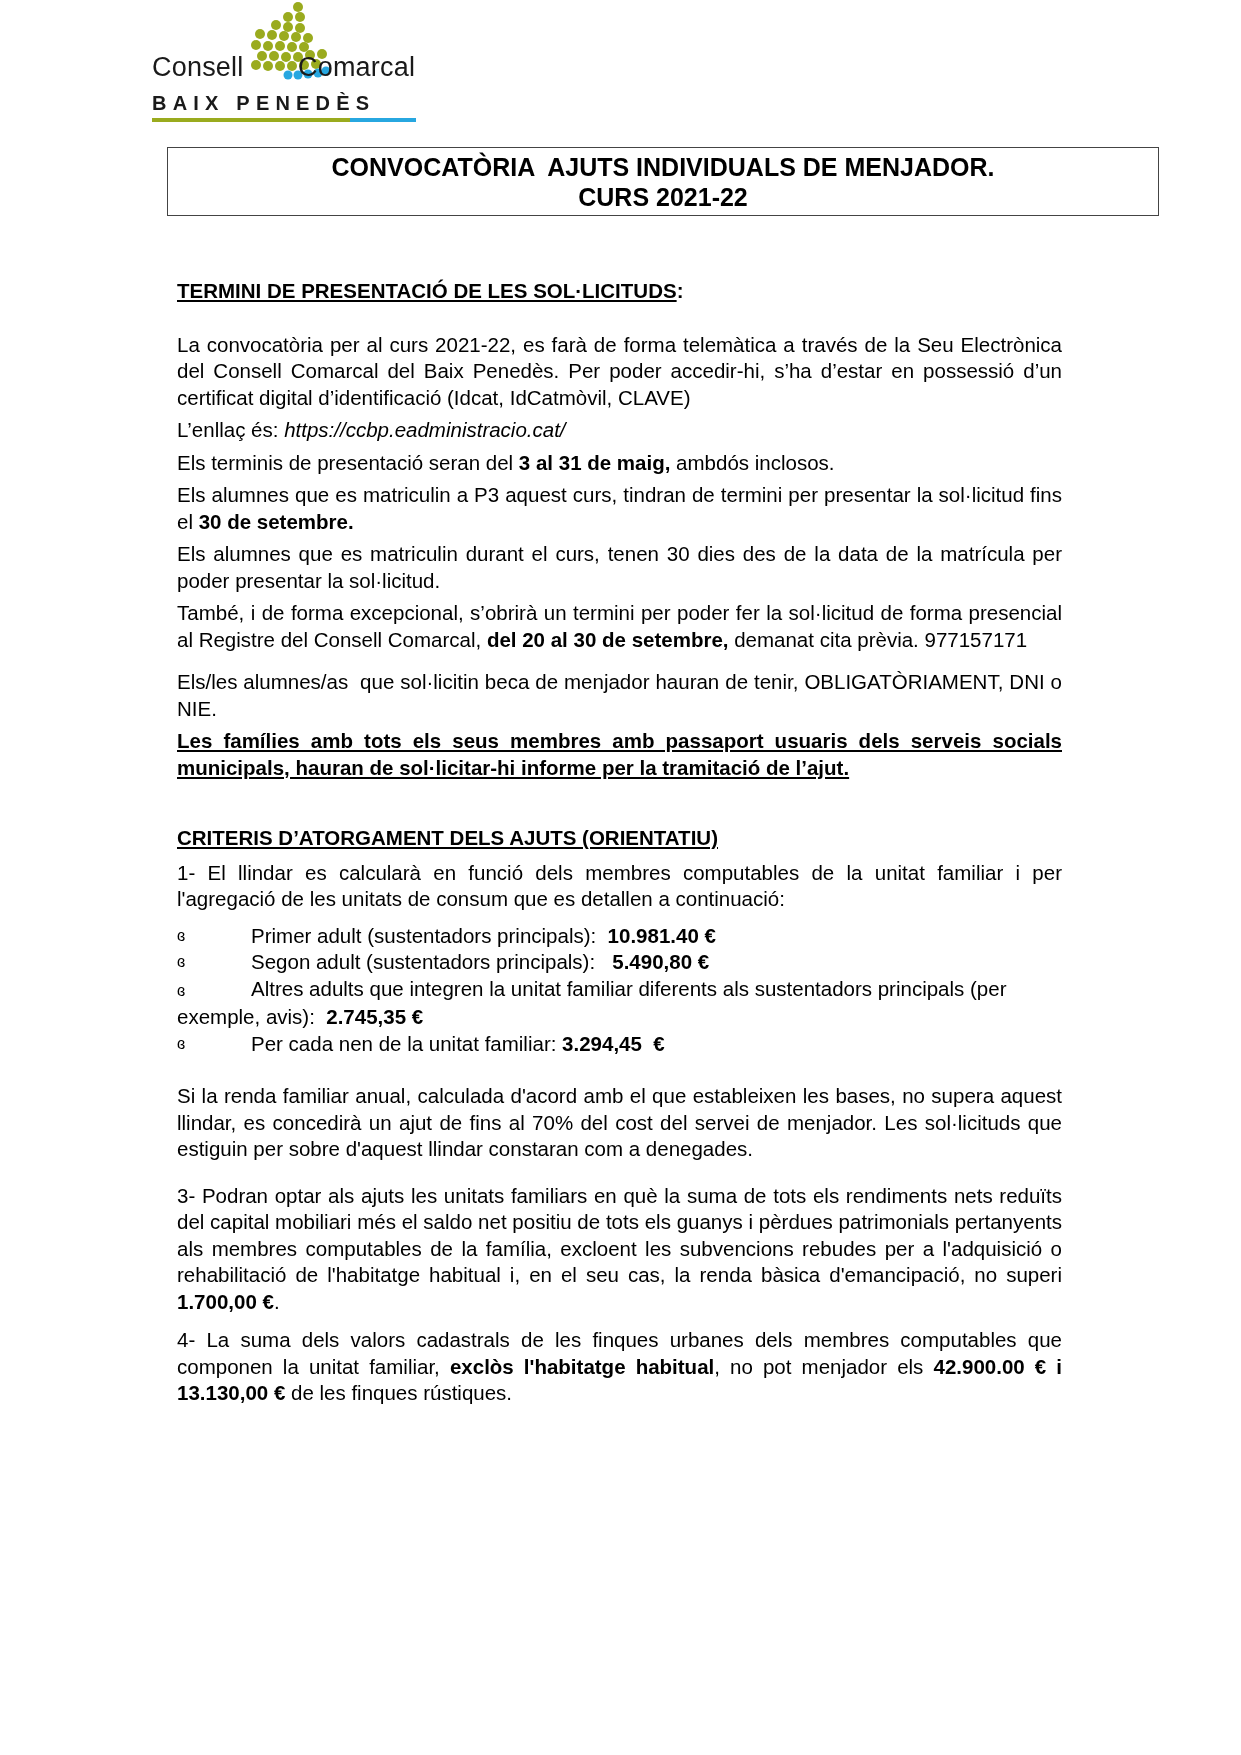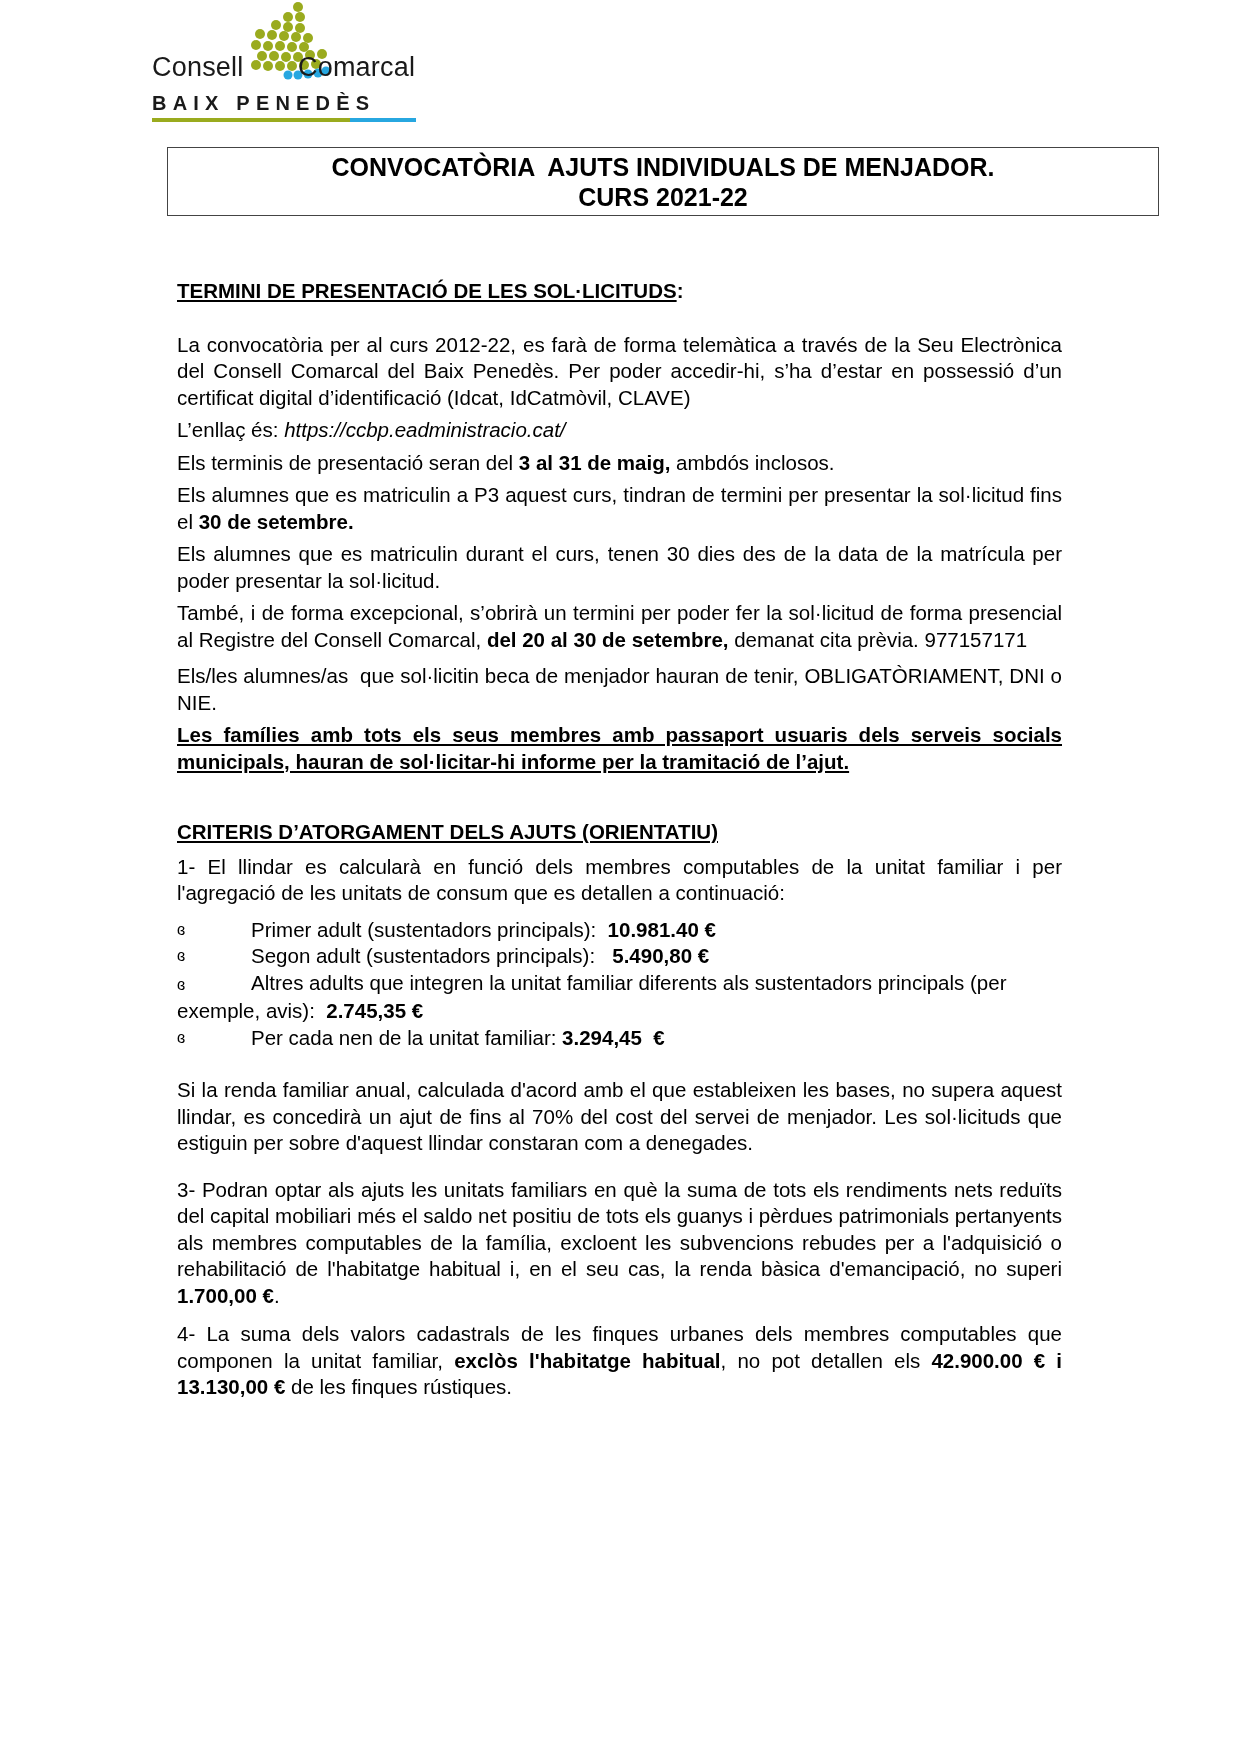--- a/index.html
+++ b/index.html
@@ -81,41 +81,41 @@
 <div class="title-box">
   <div style="white-space:pre;">CONVOCATÒRIA  AJUTS INDIVIDUALS DE MENJADOR.</div>
   <div>CURS 2021-22</div>
 </div>
 
 <div class="content">
   <p>
     <span class="h-sec">TERMINI DE PRESENTACIÓ DE LES SOL·LICITUDS</span><span style="font-weight:bold;">:</span>
   </p>
 
-  <p style="margin-top:27px;">La convocatòria per al curs 2012-22, es farà de forma telemàtica a través de la Seu Electrònica del Consell Comarcal del Baix Penedès. Per poder accedir-hi, s’ha d’estar en possessió d’un certificat digital d’identificació (Idcat, IdCatmòvil, CLAVE)</p>
+  <p style="margin-top:27px;">La convocatòria per al curs 2021-22, es farà de forma telemàtica a través de la Seu Electrònica del Consell Comarcal del Baix Penedès. Per poder accedir-hi, s’ha d’estar en possessió d’un certificat digital d’identificació (Idcat, IdCatmòvil, CLAVE)</p>
 
   <p style="margin-top:6px;">
     <span>L’enllaç és: </span><span class="link">https://ccbp.eadministracio.cat/</span>
   </p>
 
   <p style="margin-top:6px;">
     <span>Els terminis de presentació seran del </span><b>3 al 31 de maig,</b><span> ambdós inclosos.</span>
   </p>
 
   <p style="margin-top:6px;">
     <span>Els alumnes que es matriculin a P3 aquest curs, tindran de termini per presentar la sol·licitud fins el </span><b>30 de setembre.</b>
   </p>
 
   <p style="margin-top:6px;">Els alumnes que es matriculin durant el curs, tenen 30 dies des de la data de la matrícula per poder presentar la sol·licitud.</p>
 
   <p style="margin-top:6px;">
     <span>També, i de forma excepcional, s’obrirà un termini per poder fer la sol·licitud de forma presencial al Registre del Consell Comarcal, </span><b>del 20 al 30 de setembre,</b><span> demanat cita prèvia. 977157171</span>
   </p>
 
-  <p style="margin-top:10px; white-space:pre-wrap;">Els/les alumnes/as  que sol·licitin beca de menjador hauran de tenir, OBLIGATÒRIAMENT, DNI o NIE.</p>
+  <p style="margin-top:16px; white-space:pre-wrap;">Els/les alumnes/as  que sol·licitin beca de menjador hauran de tenir, OBLIGATÒRIAMENT, DNI o NIE.</p>
 
   <p style="margin-top:6px;" class="u-bold">Les famílies amb tots els seus membres amb passaport usuaris dels serveis socials municipals, hauran de sol·licitar-hi informe per la tramitació de l’ajut.</p>
 
   <p style="margin-top:44px;" class="h-sec">CRITERIS D’ATORGAMENT DELS AJUTS (ORIENTATIU)</p>
 
   <p style="margin-top:8px;">1- El llindar es calcularà en funció dels membres computables de la unitat familiar i per l'agregació de les unitats de consum que es detallen a continuació:</p>
 
   <div style="margin-top:10px;">
     <div class="bullet">
       <span class="sym">ɞ</span>
@@ -135,15 +135,15 @@
   </div>
 
   <p style="margin-top:26px;">Si la renda familiar anual, calculada d'acord amb el que estableixen les bases, no supera aquest llindar, es concedirà un ajut de fins al 70% del cost del servei de menjador. Les sol·licituds que estiguin per sobre d'aquest llindar constaran com a denegades.</p>
 
 
   <p style="margin-top:20px;">
     <span>3- Podran optar als ajuts les unitats familiars en què la suma de tots els rendiments nets reduïts del capital mobiliari més el saldo net positiu de tots els guanys i pèrdues patrimonials pertanyents als membres computables de la família, excloent les subvencions rebudes per a l'adquisició o rehabilitació de l'habitatge habitual i, en el seu cas, la renda bàsica d'emancipació, no superi </span><b>1.700,00 €</b><span>.</span>
   </p>
 
   <p style="margin-top:12px;">
-    <span>4- La suma dels valors cadastrals de les finques urbanes dels membres computables que componen la unitat familiar, </span><b>exclòs l'habitatge habitual</b><span>, no pot detallen els </span><b>42.900.00 € i 13.130,00 €</b><span> de les finques rústiques.</span>
+    <span>4- La suma dels valors cadastrals de les finques urbanes dels membres computables que componen la unitat familiar, </span><b>exclòs l'habitatge habitual</b><span>, no pot menjador els </span><b>42.900.00 € i 13.130,00 €</b><span> de les finques rústiques.</span>
   </p>
 </div>
 
 </body></html>

